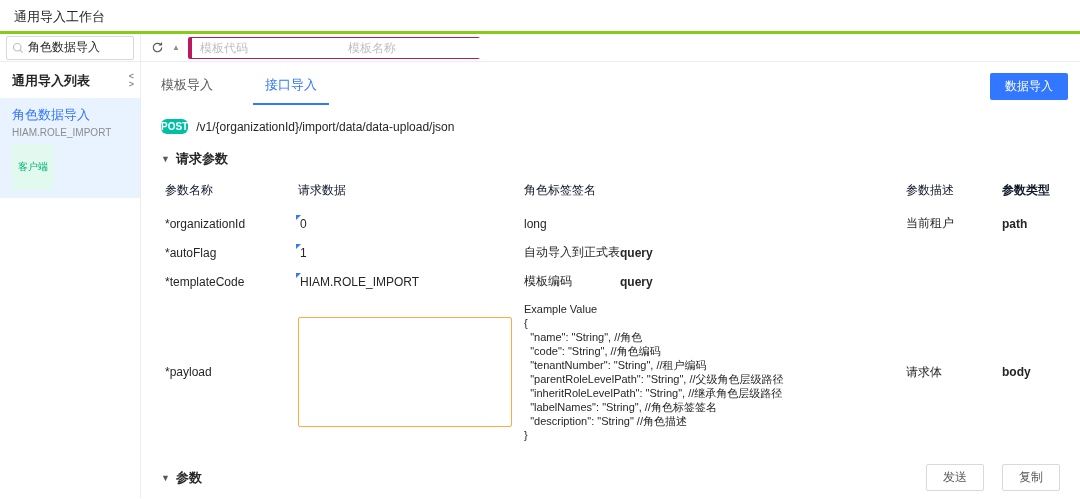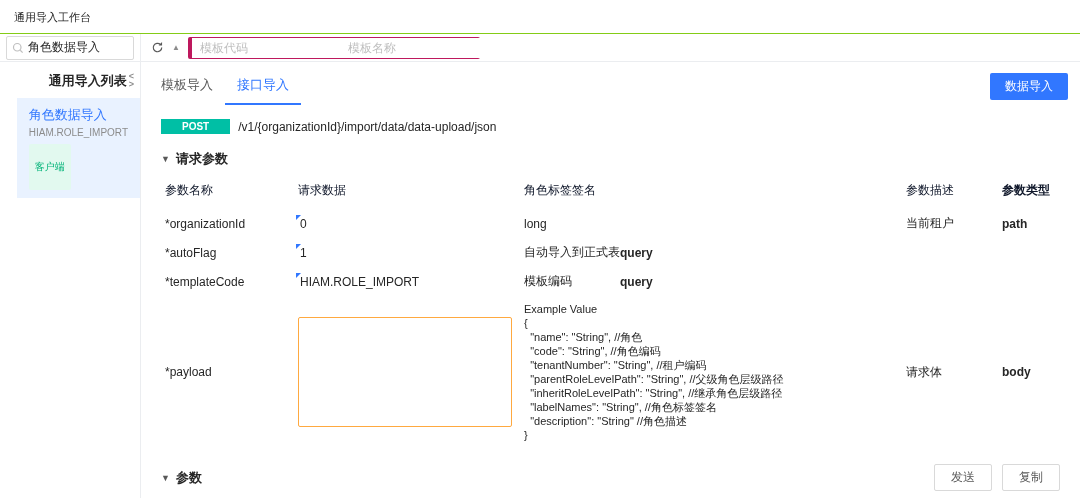--- a/index.html
+++ b/index.html
@@ -1,27 +1,27 @@
 <!DOCTYPE html>
 <html><head>
 <meta charset="utf-8">
 <style>
   * { box-sizing: border-box; margin: 0; padding: 0; }
   html,body { background:#fff; }
   body { font-family: "Liberation Sans", "DejaVu Sans", sans-serif; color:#262626; }
   .app { width:1080px; height:499px; background:#fff; overflow:hidden; font-size:12px; }
 
   
-  .app-header { height:34px; line-height:34px; padding-left:14px; font-size:11px;
-                color:#262626; border-bottom:1px solid #84cc16; background:#fff; }
+  .app-header { height:34px; line-height:34px; padding-left:14px; font-size:13px;
+                color:#262626; border-bottom:3px solid #84cc16; background:#fff; }
 
   .app-body { display:flex; height:464px; }
 
   
-  .sidebar { width:141px; border-right:1px solid #ebedf0; display:flex; flex-direction:column; flex-shrink:0;align-items:flex-end; }
+  .sidebar { width:141px; border-right:1px solid #ebedf0; display:flex; flex-direction:column; flex-shrink:0; }
   .sidebar-search { height:28px; border-bottom:1px solid #ebedf0; display:flex; align-items:center; padding:0 6px; }
   .search-box { flex:1; height:24px; border:1px solid #d9d9d9; border-radius:2px; display:flex;
                 align-items:center; padding:0 5px; gap:4px; background:#fff; }
   .search-box input { border:none; outline:none; width:100%; font-size:12px; color:#262626; background:transparent; }
   .list-header { display:flex; align-items:flex-start; padding:10px 4px 8px 12px; font-size:13px; font-weight:bold; color:#262626; }
   .collapse { margin-left:auto; display:flex; flex-direction:column; align-items:center; color:#8c8c8c;
               font-size:9px; line-height:8px; cursor:pointer; padding:0 2px; }
   .list-item.selected { background:#e9f2ff; padding:8px 12px; cursor:pointer; }
   .list-item-title { color:#3177ff; font-size:13px; }
   .list-item-code { color:#8c8c8c; font-size:10px; margin-top:3px; }
@@ -33,28 +33,28 @@
   .toolbar { height:28px; border-bottom:1px solid #ebedf0; display:flex; align-items:center; padding:0 10px; gap:8px; }
   .icon-btn { background:none; border:none; cursor:pointer; display:flex; align-items:center; }
   .caret-up { font-size:8px; color:#8c8c8c; }
   .toolbar-box { display:flex; align-items:center; height:22px; border:4px solid #be185d; border-radius:2px; width:292px; }
   .toolbar-box input { border:none; outline:none; font-size:12px; color:#262626; padding:0 8px; height:20px; }
   .toolbar-box input::placeholder { color:#bfbfbf; }
   .tb-in1 { width:148px; }
   .tb-in2 { width:140px; }
 
   .content { flex:1; overflow:hidden; }
-  .tabs-row { display:flex; align-items:center; padding:6px 12px 0 8px; }
+  .tabs-row { display:flex; align-items:center; padding:6px 12px 0 8px;gap:28px; }
   .tab { padding:8px 12px 9px; font-size:13px; color:#595959; cursor:pointer; border-bottom:2px solid transparent; }
   .tab.active { color:#3177ff; border-bottom-color:#3177ff; }
   .primary-btn { margin-left:auto; background:#3177ff; color:#fff; border:none; border-radius:2px;
                  font-size:12px; padding:5px 15px; cursor:pointer; }
 
   .endpoint-row { display:flex; align-items:center; gap:8px; padding:14px 20px 10px; }
-  .method-badge { background:#00bfa5; color:#fff; font-size:10px; font-weight:bold; padding:2px 21px; border-radius:0; }
+  .method-badge { background:#00bfa5; color:#fff; font-size:10px; font-weight:bold; padding:2px 0; border-radius:6px; }
   .endpoint-path { font-size:12px; color:#262626; }
 
   .section-title { display:flex; align-items:center; gap:6px; padding:6px 20px 4px; font-size:13px; font-weight:bold; color:#262626; }
   .tri { font-size:9px; color:#595959; }
 
   .param-table { margin:2px 20px 0 24px; }
   .t-head, .t-row { display:flex; align-items:center; }
   .t-head { color:#0f172a; font-size:12px; padding:8px 0 10px;align-items:center; }
   .t-row { font-size:12px; color:#262626; padding:6px 0; }
   .c1 { width:133px; flex-shrink:0; padding-right:8px; }
@@ -65,21 +65,21 @@
   .editable { position:relative; display:inline-block; padding-left:2px; min-width:10px; cursor:text; }
   .editable::before { content:''; position:absolute; left:-2px; top:-2px; width:0; height:0;
                       border-top:5px solid #3177ff; border-right:5px solid transparent; }
   .payload-row { align-items:center; }
   .payload-ta { width:214px; height:110px; border:1px solid #ffa940; border-radius:2px; resize:none;
                 outline:none; background:#fff; display:block; }
   .example { font-size:11px; line-height:14px; white-space:pre-wrap; color:#262626; }
 
   .params-bar { display:flex; align-items:center; margin:8px 20px 0; padding:8px 0 6px; }
   .params-title { display:flex; align-items:center; gap:6px; font-size:13px; font-weight:bold; color:#262626; }
-  .btns { margin-left:auto; display:flex; gap:10px; }
+  .btns { margin-left:auto; display:flex; gap:18px; }
   .btn { font-size:12px; color:#595959; background:#fff; border:1px solid #d9d9d9; border-radius:2px;
          padding:4px 16px; cursor:pointer; }
 
   .result-row { display:flex; align-items:center; gap:8px; padding:16px 20px; }
 </style>
 </head>
 <body>
 
 <div class="app">
 

